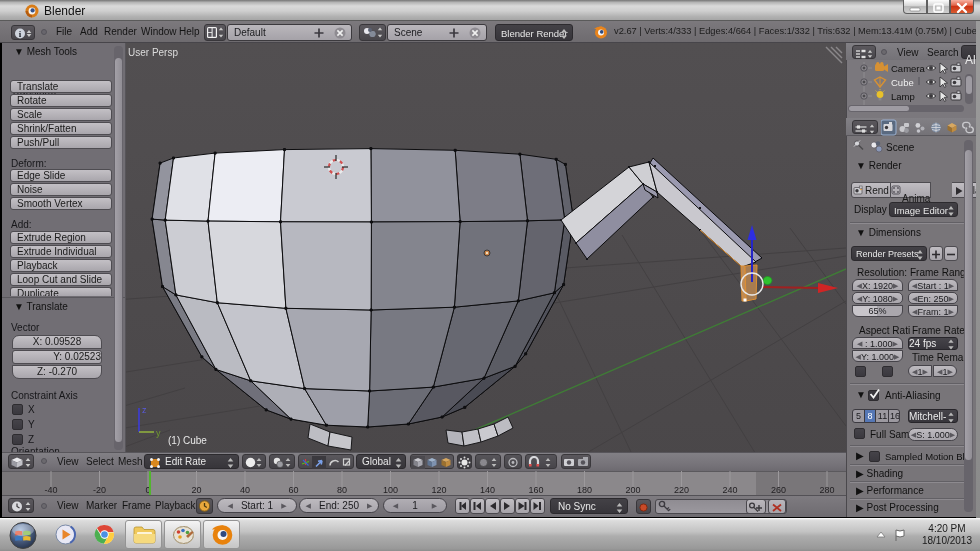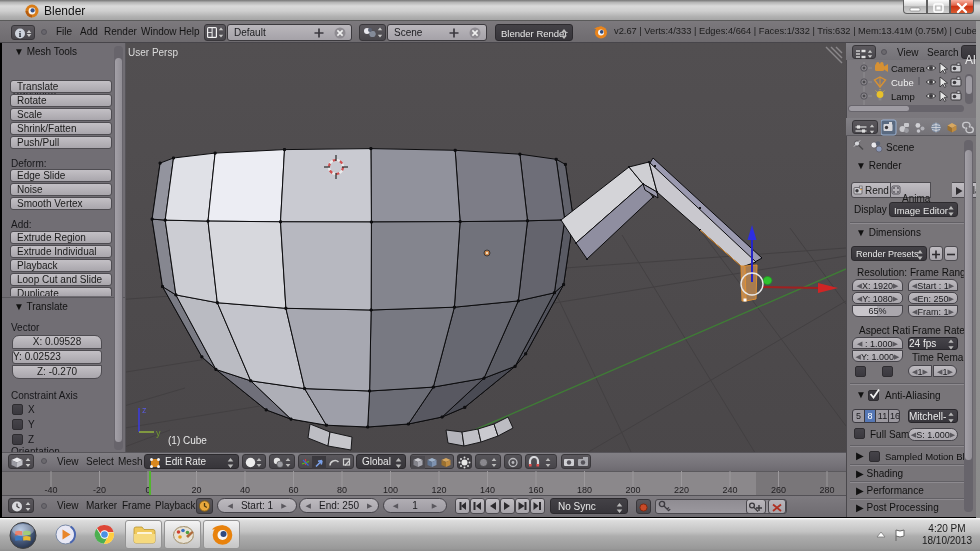--- a/index.html
+++ b/index.html
@@ -367,21 +367,21 @@
 <div class="abs tslabel" style="top:219px">Add:</div>
 <div class="tsbtn" style="top:231px">Extrude Region</div>
 <div class="tsbtn" style="top:245px">Extrude Individual</div>
 <div class="tsbtn" style="top:259px">Playback</div>
 <div class="tsbtn" style="top:273px">Loop Cut and Slide</div>
 <div class="tsbtn" style="top:287px;height:9px;border-bottom:none;border-radius:3px 3px 0 0">Duplicate</div>
 <div class="abs" style="left:2px;top:297px;width:124px;border-top:1px solid #5a585d"></div>
 <div class="abs panelhdr" style="left:14px;top:301px">▼ Translate</div>
 <div class="abs tslabel" style="top:322px">Vector</div>
 <div class="tsbtn" style="top:335px;left:12px;width:90px;border-radius:7px 7px 0 0;height:14px;text-align:center;padding-left:0">X: 0.09528</div>
-<div class="tsbtn" style="top:350px;left:12px;width:90px;height:14px;text-align:left;padding-left:0">Y: 0.02523</div>
+<div class="tsbtn" style="top:350px;left:12px;width:90px;height:14px;text-align:right;padding-left:0">Y: 0.02523</div>
 <div class="tsbtn" style="top:365px;left:12px;width:90px;border-radius:0 0 7px 7px;height:14px;text-align:center;padding-left:0">Z: -0.270</div>
 <div class="abs tslabel" style="top:390px">Constraint Axis</div>
 <div class="chk" style="left:12px;top:404px"></div>
 <div class="abs tslabel" style="left:28px;top:404px">X</div>
 <div class="chk" style="left:12px;top:419px"></div>
 <div class="abs tslabel" style="left:28px;top:419px">Y</div>
 <div class="chk" style="left:12px;top:434px"></div>
 <div class="abs tslabel" style="left:28px;top:434px">Z</div>
 <div class="abs tslabel" style="top:446px">Orientation</div>
 <div class="abs" style="left:114px;top:46px;width:9px;height:404px;background:#67646b;border-radius:4px"></div>

